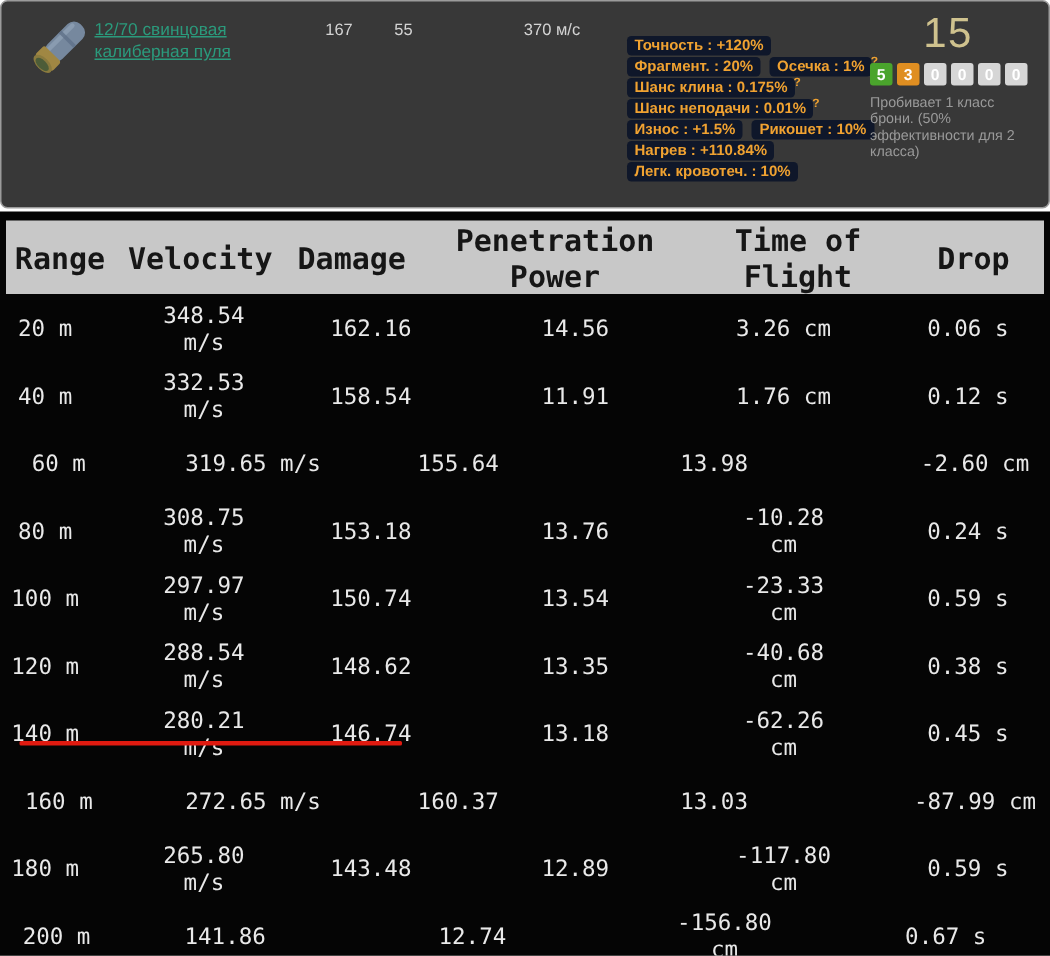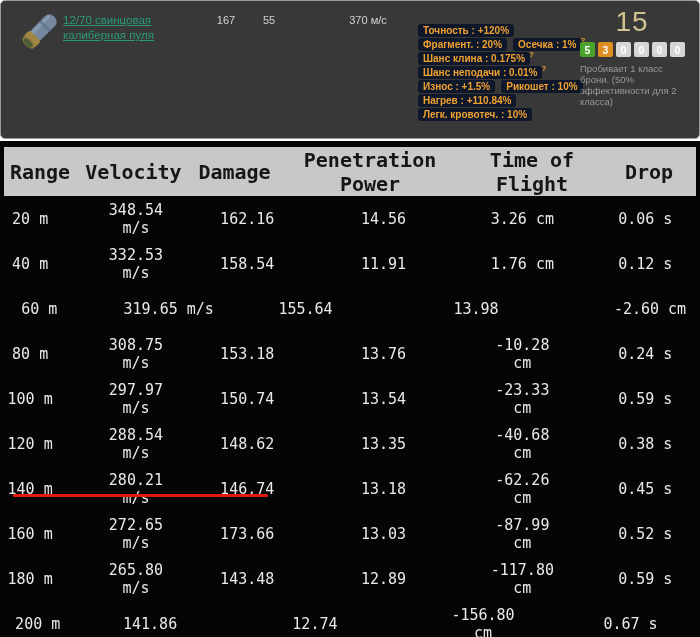--- a/index.html
+++ b/index.html
@@ -194,24 +194,23 @@
     <span class="td c2">146.74</span>
     <span class="td c3">13.18</span>
     <span class="td c4">-62.26 cm</span>
     <span class="td c5">0.45 s</span>
     <div class="red-underline"></div>
   </div>
 
   <div class="trow">
     <span class="td c0">160 m</span>
     <span class="td c1">272.65 m/s</span>
-    <span class="td c2">173.66</span>
+    <span class="td c2">160.37</span>
     <span class="td c3">13.03</span>
     <span class="td c4">-87.99 cm</span>
-    <span class="td c5">0.52 s</span>
   </div>
 
   <div class="trow">
     <span class="td c0">180 m</span>
     <span class="td c1">265.80 m/s</span>
     <span class="td c2">143.48</span>
     <span class="td c3">12.89</span>
     <span class="td c4">-117.80 cm</span>
     <span class="td c5">0.59 s</span>
   </div>

